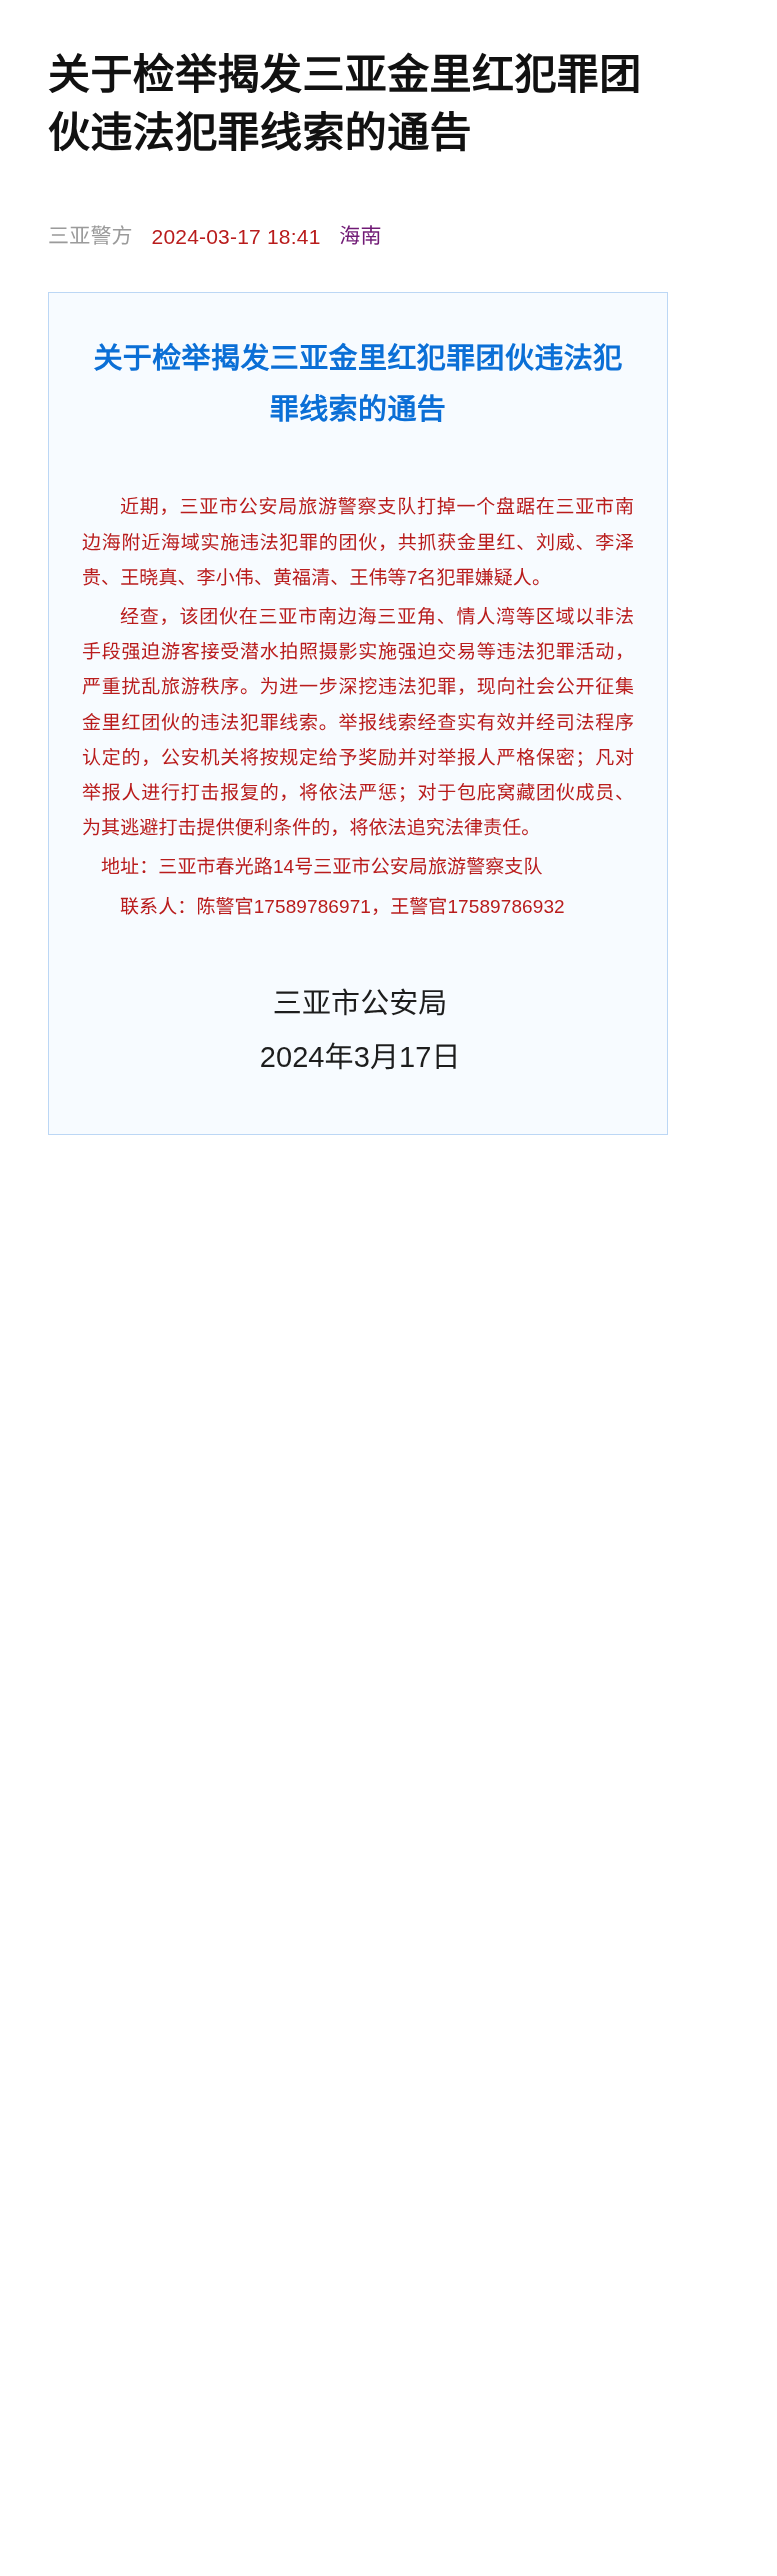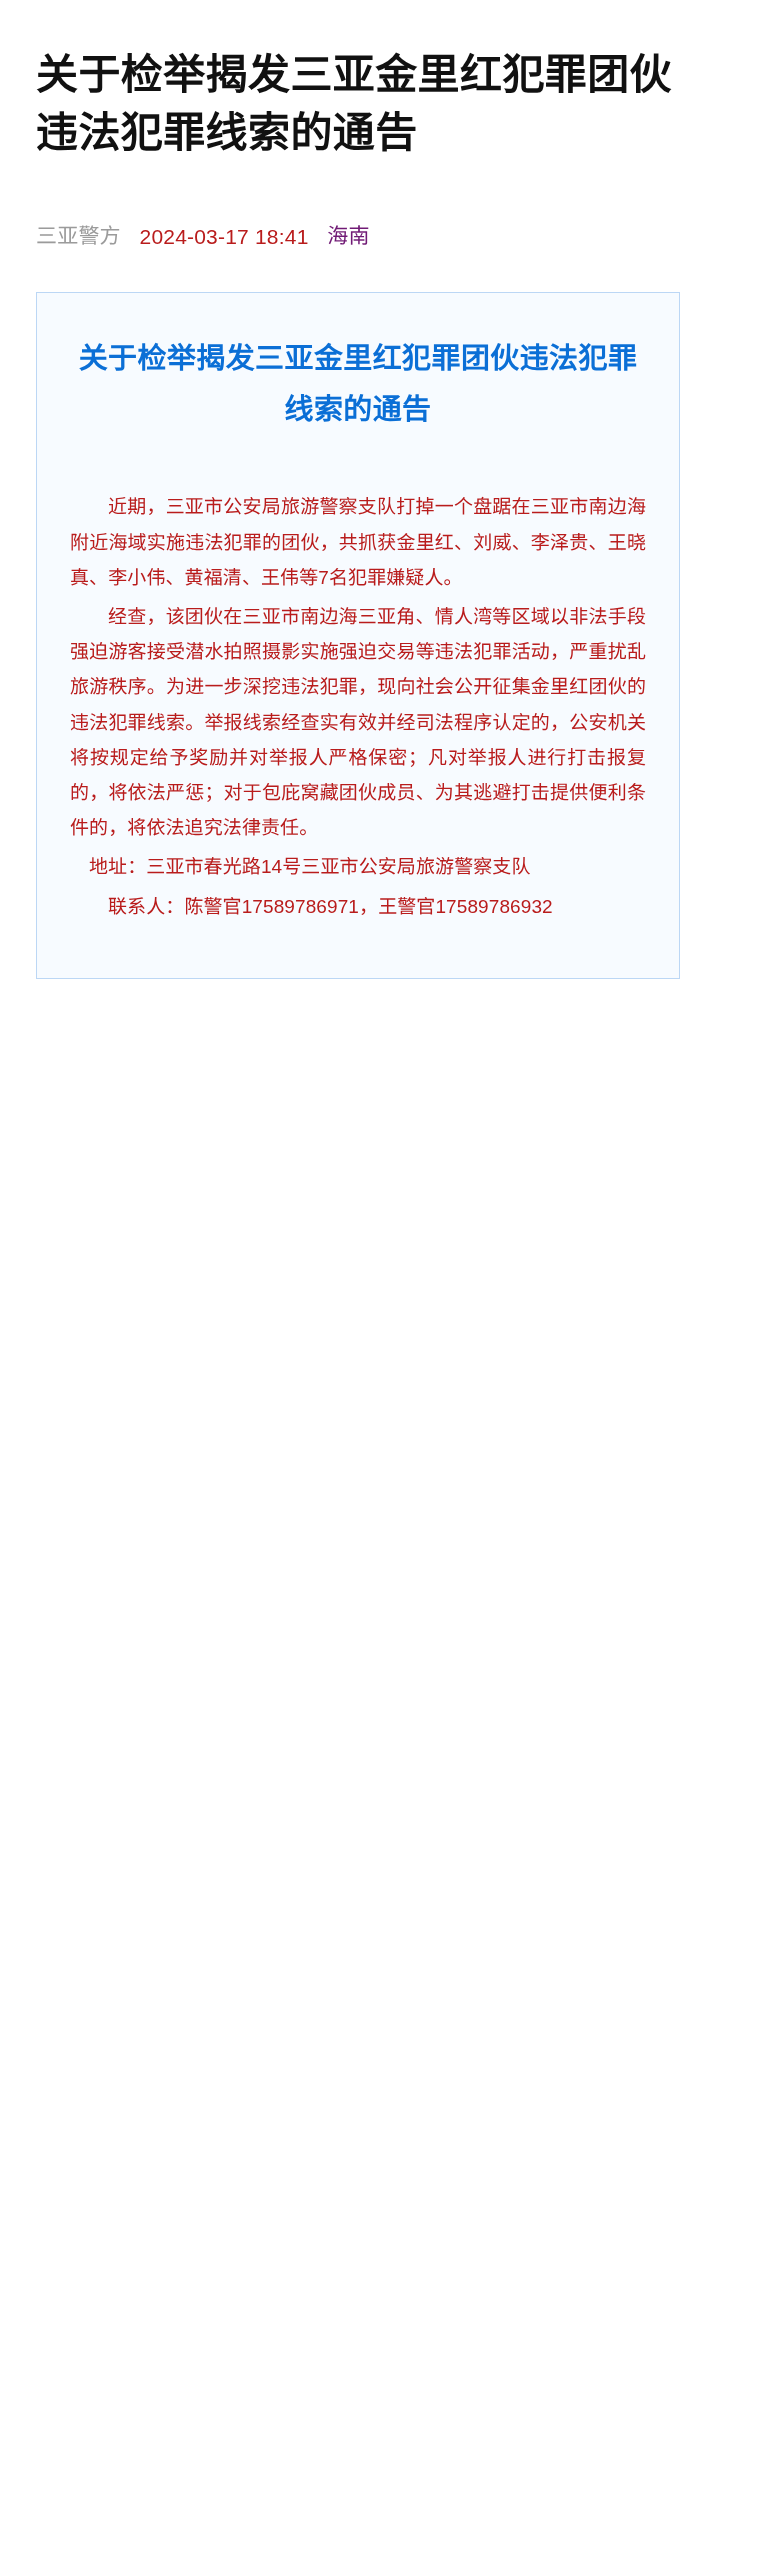--- a/index.html
+++ b/index.html
@@ -10,21 +10,21 @@
   body {
     width: 777px;
     min-height: 2576px;
     font-family: "Liberation Sans", "DejaVu Sans", sans-serif;
     color: #1a1a1a;
     -webkit-font-smoothing: antialiased;
   }
   .page {
     width: 716px;
     box-sizing: border-box;
-    padding: 0 36px;
+    padding: 0 48px;
   }
   .article-title {
     font-size: 42px;
     line-height: 1.38;
     font-weight: 700;
     letter-spacing: 0.4px;
     color: #111111;
     margin: 46px 0 0 0;
     padding: 0 4.3px 0 0;
   }
@@ -130,17 +130,21 @@
 
     <div class="notice-title">关于检举揭发三亚金里红犯罪团伙违法犯罪线索的通告</div>
 
     <div class="notice-body">
       <p>近期，三亚市公安局旅游警察支队打掉一个盘踞在三亚市南边海附近海域实施违法犯罪的团伙，共抓获金里红、刘威、李泽贵、王晓真、李小伟、黄福清、王伟等7名犯罪嫌疑人。</p>
       <p>经查，该团伙在三亚市南边海三亚角、情人湾等区域以非法手段强迫游客接受潜水拍照摄影实施强迫交易等违法犯罪活动，严重扰乱旅游秩序。为进一步深挖违法犯罪，现向社会公开征集金里红团伙的违法犯罪线索。举报线索经查实有效并经司法程序认定的，公安机关将按规定给予奖励并对举报人严格保密；凡对举报人进行打击报复的，将依法严惩；对于包庇窝藏团伙成员、为其逃避打击提供便利条件的，将依法追究法律责任。</p>
       <p class="indent1">地址：三亚市春光路14号三亚市公安局旅游警察支队</p>
       <p>联系人：陈警官17589786971，王警官17589786932</p>
     </div>
 
+    <div class="sign-block">
+      <div class="sign-org">三亚市公安局</div>
+      <div class="sign-date">2024年3月17日</div>
+    </div>
 
   </div>
 
 </div>
 
 
 </body></html>

